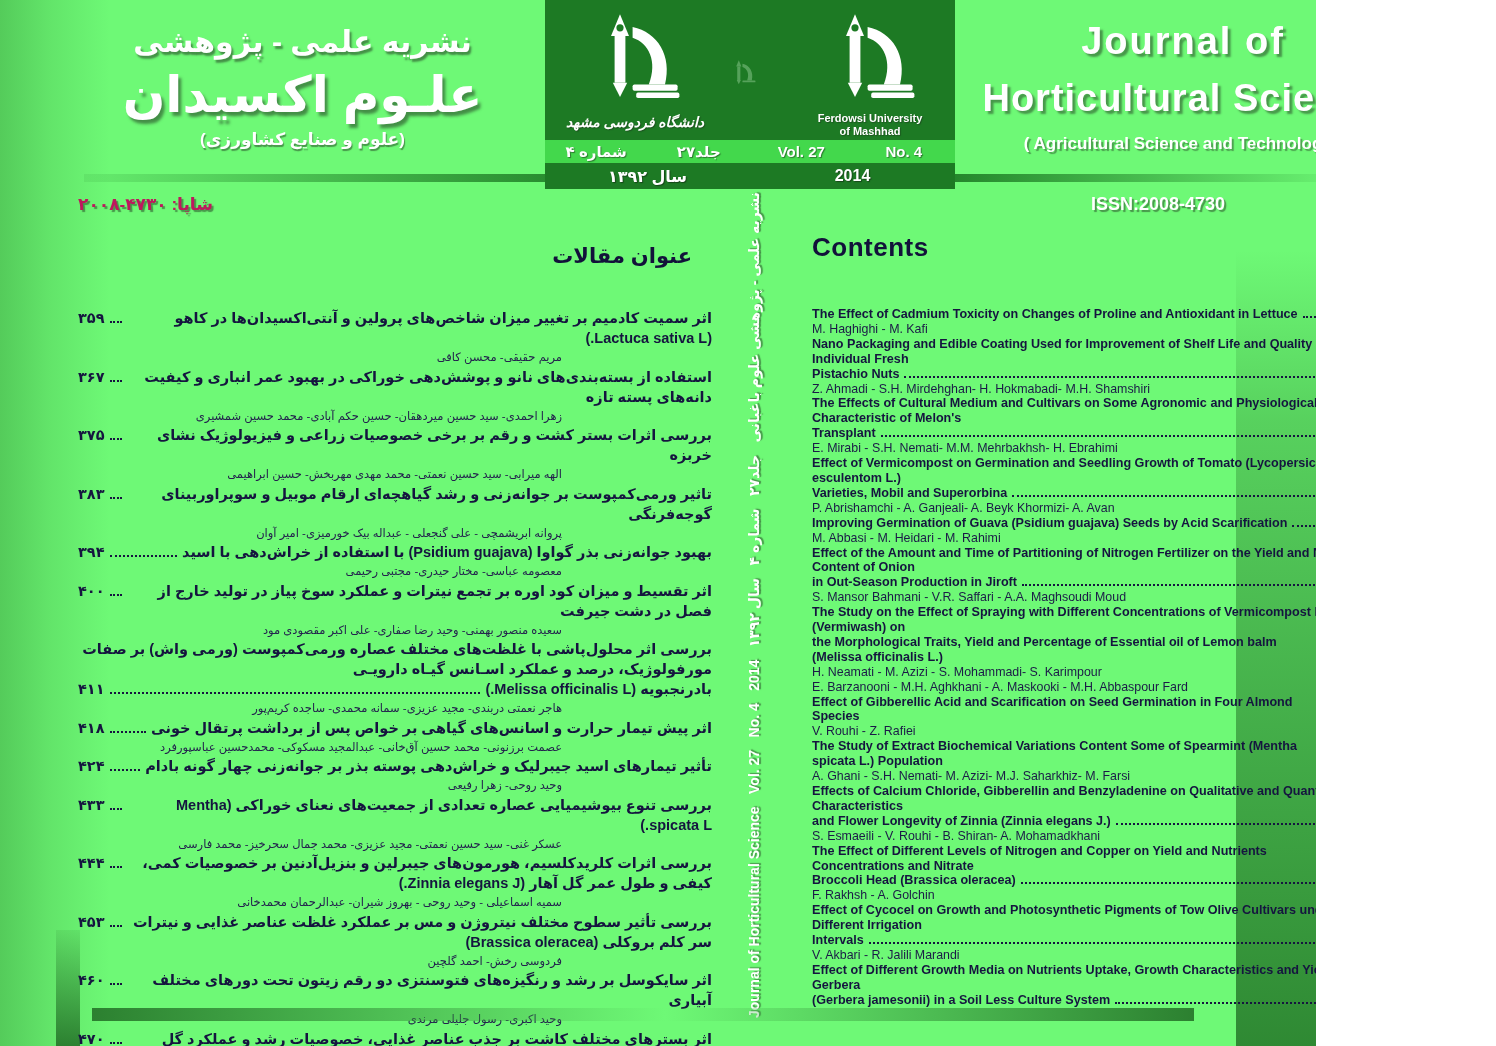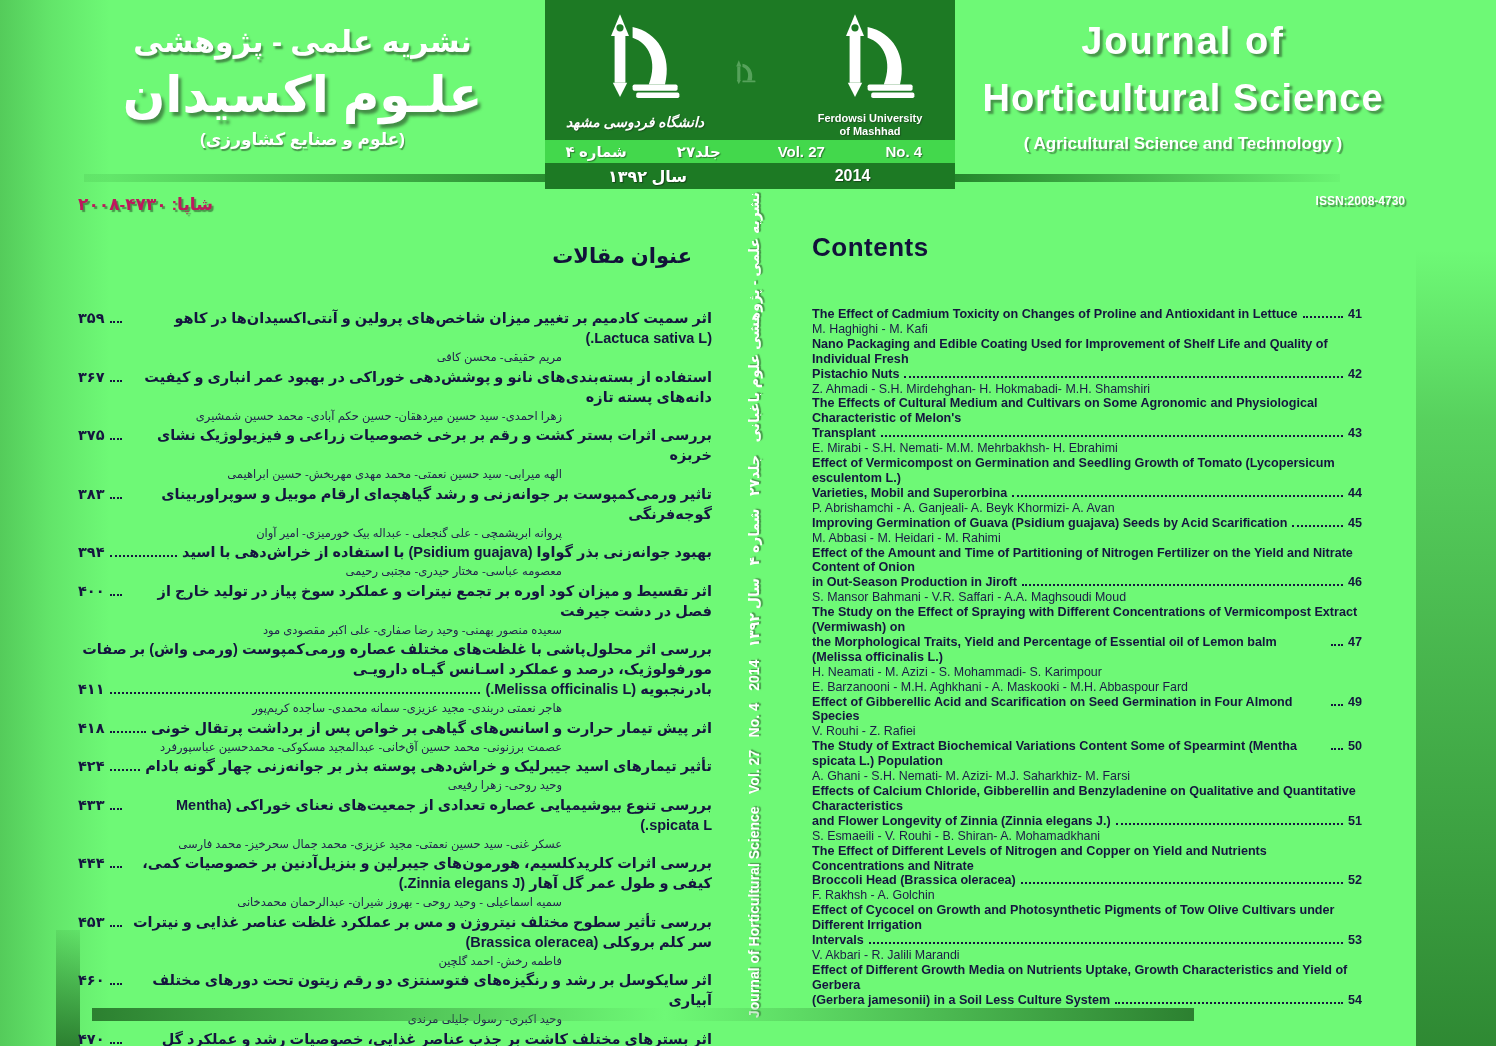--- a/index.html
+++ b/index.html
@@ -1,17 +1,17 @@
 <!DOCTYPE html>
 <html lang="en"><head>
 <meta charset="utf-8">
 <style>
   html,body{margin:0;padding:0;}
   body{font-family:"Liberation Sans","DejaVu Sans",sans-serif;}
-  .page{position:relative;width:1496px;height:1046px;overflow:hidden;
+  .page{position:relative;width:1316px;height:1046px;overflow:hidden;
         background:#6ef976;}
   
   .edge-left{position:absolute;left:0;top:0;width:110px;height:100%;
         background:linear-gradient(90deg,rgba(46,135,49,.40),rgba(46,135,49,.18) 45%,rgba(46,135,49,0));}
   .edge-left-bottom{position:absolute;left:56px;top:930px;width:24px;height:116px;
         background:linear-gradient(180deg,rgba(34,110,38,.1),rgba(34,110,38,.85));}
   
   .edge-right{position:absolute;right:0;top:0;width:80px;height:100%;
         background:linear-gradient(180deg,rgba(46,135,49,0) 250px,rgba(46,135,49,.35) 420px,rgba(40,125,44,.9) 100%);}
   
@@ -38,21 +38,21 @@
   .mast-left .l3{font-size:17px;font-weight:bold;text-shadow:1px 2px 1px rgba(45,85,45,.6);margin-top:4px;}
   .mast-right{position:absolute;left:958px;top:20px;width:450px;text-align:center;color:#fff;}
   .mast-right .l1{font-size:38px;font-weight:bold;letter-spacing:2px;text-shadow:3px 3px 2px rgba(45,85,45,.6);}
   .mast-right .l2{font-size:38px;font-weight:bold;letter-spacing:1px;text-shadow:3px 3px 2px rgba(45,85,45,.6);margin-top:14px;}
   .mast-right .l3{font-size:17px;font-weight:bold;text-shadow:2px 2px 1px rgba(45,85,45,.55);margin-top:14px;}
   .rule{position:absolute;height:8px;top:174px;}
   .rule-left{left:84px;width:461px;background:linear-gradient(90deg,rgba(29,122,36,.10),rgba(29,122,36,.85));}
   .rule-right{left:955px;width:385px;background:linear-gradient(90deg,rgba(29,122,36,.9),rgba(29,122,36,.04));}
   .issn-fa{position:absolute;left:78px;top:194px;color:#be185d;font-weight:bold;font-size:17px;
         text-shadow:2px 2px 1px rgba(45,85,45,.6);direction:rtl;}
-  .issn-en{position:absolute;right:91px;top:194px;color:#fff;font-weight:bold;font-size:12px;
+  .issn-en{position:absolute;right:91px;top:194px;color:#fff;font-weight:bold;font-size:18px;
         text-shadow:2px 2px 1px rgba(45,85,45,.6);}
   
   .spine{position:absolute;left:698px;top:192px;width:112px;height:826px;}
   .spine-inner{position:absolute;left:50%;top:50%;width:826px;transform:translate(-50%,-50%) rotate(-90deg);
         display:flex;justify-content:space-between;align-items:center;white-space:nowrap;
         color:#fff;font-weight:bold;font-size:14px;text-shadow:1px 2px 1px rgba(45,85,45,.6);}
   
   .toc{position:absolute;color:#15153f;}
   .toc-fa{left:78px;top:244px;width:634px;direction:rtl;}
   .toc-en{left:812px;top:232px;width:550px;}
@@ -262,21 +262,21 @@
             <span class="pg">۴۴۴</span>
           </div>
           <div class="authors">سمیه اسماعیلی - وحید روحی - بهروز شیران- عبدالرحمان محمدخانی</div>
         </div>
         <div class="entry">
           <div class="trow">
             <span class="ttext">بررسی تأثیر سطوح مختلف نیتروژن و مس بر عملکرد غلظت عناصر غذایی و نیترات سر کلم بروکلی (Brassica oleracea)</span>
             <span class="dots"></span>
             <span class="pg">۴۵۳</span>
           </div>
-          <div class="authors">فاطمه رخش- احمد گلچین</div>
+          <div class="authors">فردوسی رخش- احمد گلچین</div>
         </div>
         <div class="entry">
           <div class="trow">
             <span class="ttext">اثر سایکوسل بر رشد و رنگیزه‌های فتوسنتزی دو رقم زیتون تحت دورهای مختلف آبیاری</span>
             <span class="dots"></span>
             <span class="pg">۴۶۰</span>
           </div>
           <div class="authors">وحید اکبری- رسول جلیلی مرندی</div>
         </div>
         <div class="entry">

